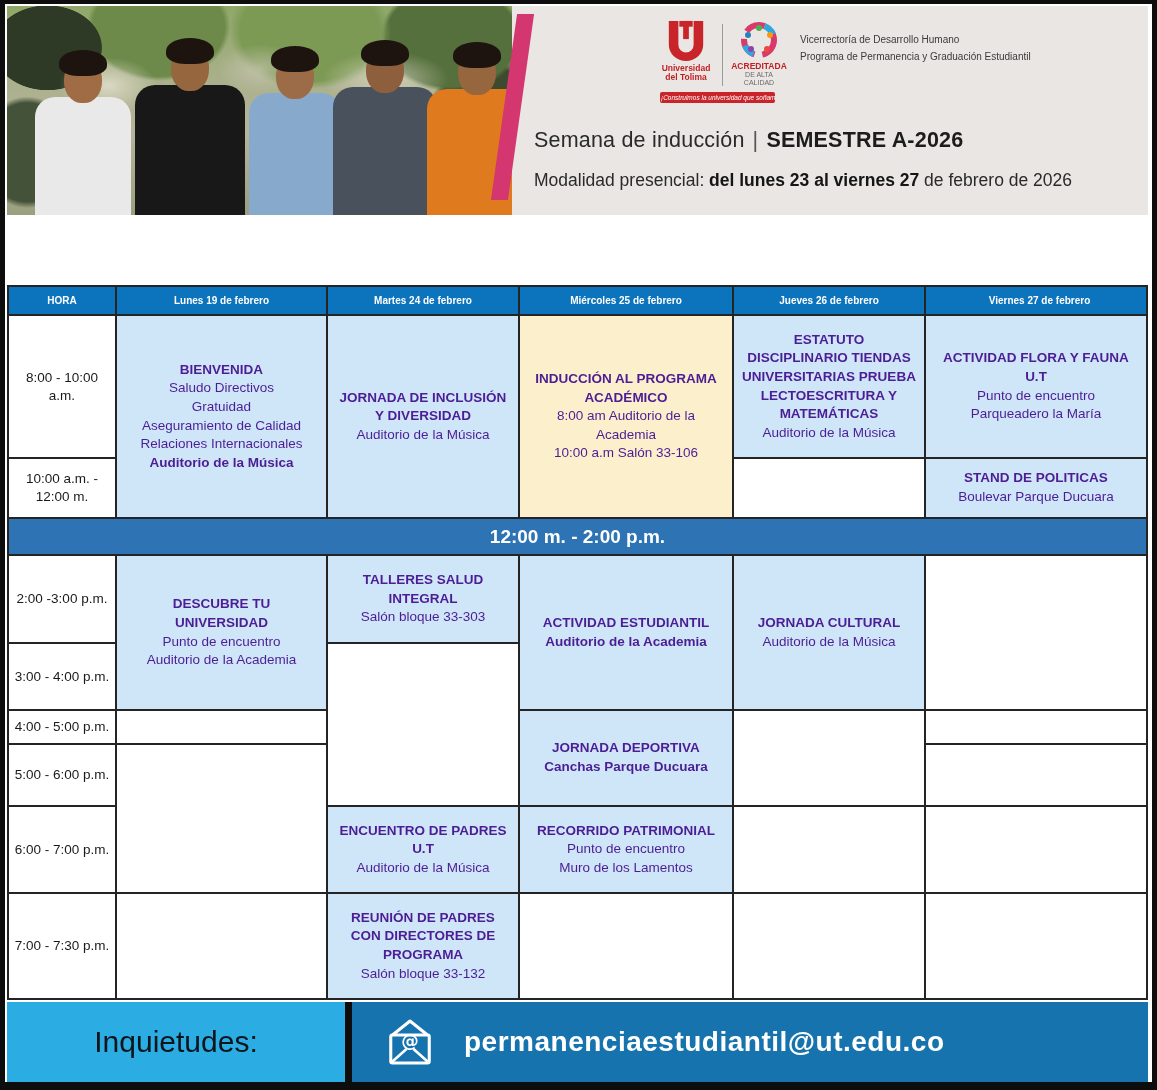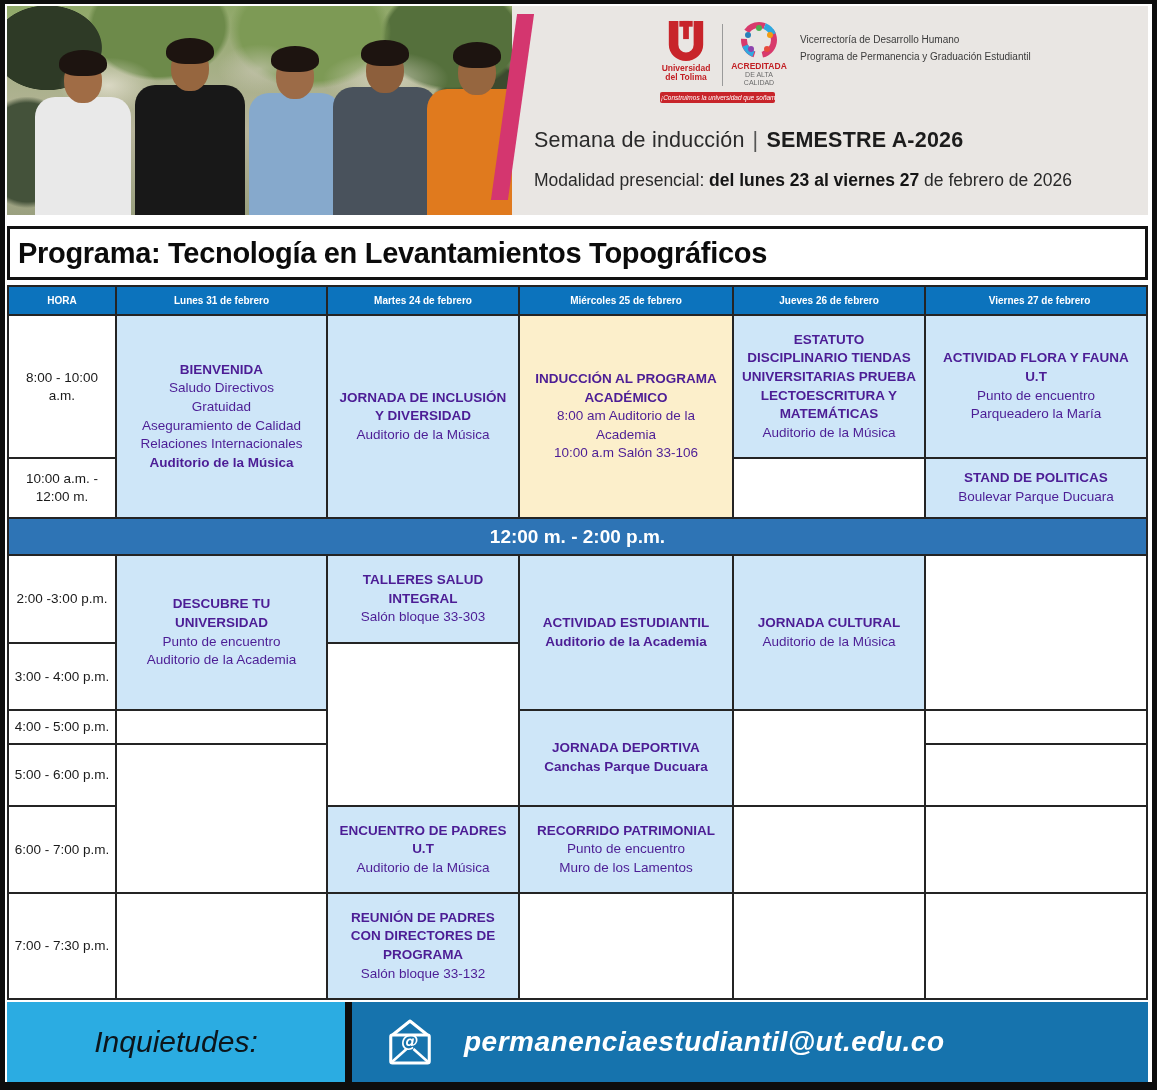--- a/index.html
+++ b/index.html
@@ -56,21 +56,21 @@
   .cell{display:flex;flex-direction:column;align-items:center;justify-content:center;text-align:center;}
   .day-header{background:#0c73bd;color:#ffffff;font-weight:bold;font-size:10px;}
   .lunch-band{background:#2e74b5;color:#ffffff;font-weight:bold;font-size:19px;}
   .time-cell{background:#ffffff;color:#1a1a1a;font-size:13.5px;line-height:1.3;padding:2px;}
   .event-cell{font-size:13.5px;color:#4c1d95;line-height:1.38;padding:4px 8px;}
   .bg-white{background:#ffffff;}
   .bg-blue{background:#cee6f8;}
   .bg-cream{background:#fcefcb;}
   .event-cell .line.b{font-weight:bold;}
   
-  .footer{position:absolute;left:2px;top:998px;width:1141px;height:80px;display:flex;font-style:italic;}
+  .footer{position:absolute;left:2px;top:998px;width:1141px;height:80px;display:flex;}
   .footer-left{width:338px;background:#2bace2;display:flex;align-items:center;justify-content:center;
     font-size:30px;color:#0c151b;}
   .footer-gap{width:7px;background:#0d0d0d;}
   .footer-right{flex:1;background:#1673ad;display:flex;align-items:center;gap:26px;padding-left:30px;}
   .email-text{color:#ffffff;font-weight:bold;font-size:28px;letter-spacing:.5px;}
 </style>
 </head>
 <body>
 
 <div class="page">
@@ -134,27 +134,24 @@
       <div class="semana">
         <span>Semana de inducción</span><span class="sep">|</span><b>SEMESTRE A-2026</b>
       </div>
       <div class="modalidad">
         <span>Modalidad presencial: </span><b>del lunes 23 al viernes 27</b><span> de febrero de 2026</span>
       </div>
     </div>
     <div class="pink-stripe"></div>
   </div>
 
-  <div class="title-box">
-    <h1>Programa: Tecnología en Levantamientos Topográficos</h1>
-  </div>
 
   <div class="schedule" id="schedule-grid">
       <div class="cell day-header" style="grid-area: 1 / 1 / 2 / 2;">HORA</div>
-      <div class="cell day-header" style="grid-area: 1 / 2 / 2 / 3;">Lunes 31 de febrero</div>
+      <div class="cell day-header" style="grid-area: 1 / 2 / 2 / 3;">Lunes 19 de febrero</div>
       <div class="cell day-header" style="grid-area: 1 / 3 / 2 / 4;">Martes 24 de febrero</div>
       <div class="cell day-header" style="grid-area: 1 / 4 / 2 / 5;">Miércoles 25 de febrero</div>
       <div class="cell day-header" style="grid-area: 1 / 5 / 2 / 6;">Jueves 26 de febrero</div>
       <div class="cell day-header" style="grid-area: 1 / 6 / 2 / 7; padding-left: 7px;">Viernes 27 de febrero</div>
       <div class="cell time-cell" style="grid-area: 2 / 1 / 3 / 2;">8:00 - 10:00 a.m.</div>
       <div class="cell time-cell" style="grid-area: 3 / 1 / 4 / 2;">10:00 a.m. - 12:00 m.</div>
       <div class="cell time-cell" style="grid-area: 5 / 1 / 6 / 2;">2:00 -3:00 p.m.</div>
       <div class="cell time-cell" style="grid-area: 6 / 1 / 7 / 2;">3:00 - 4:00 p.m.</div>
       <div class="cell time-cell" style="grid-area: 7 / 1 / 8 / 2;">4:00 - 5:00 p.m.</div>
       <div class="cell time-cell" style="grid-area: 8 / 1 / 9 / 2;">5:00 - 6:00 p.m.</div>

